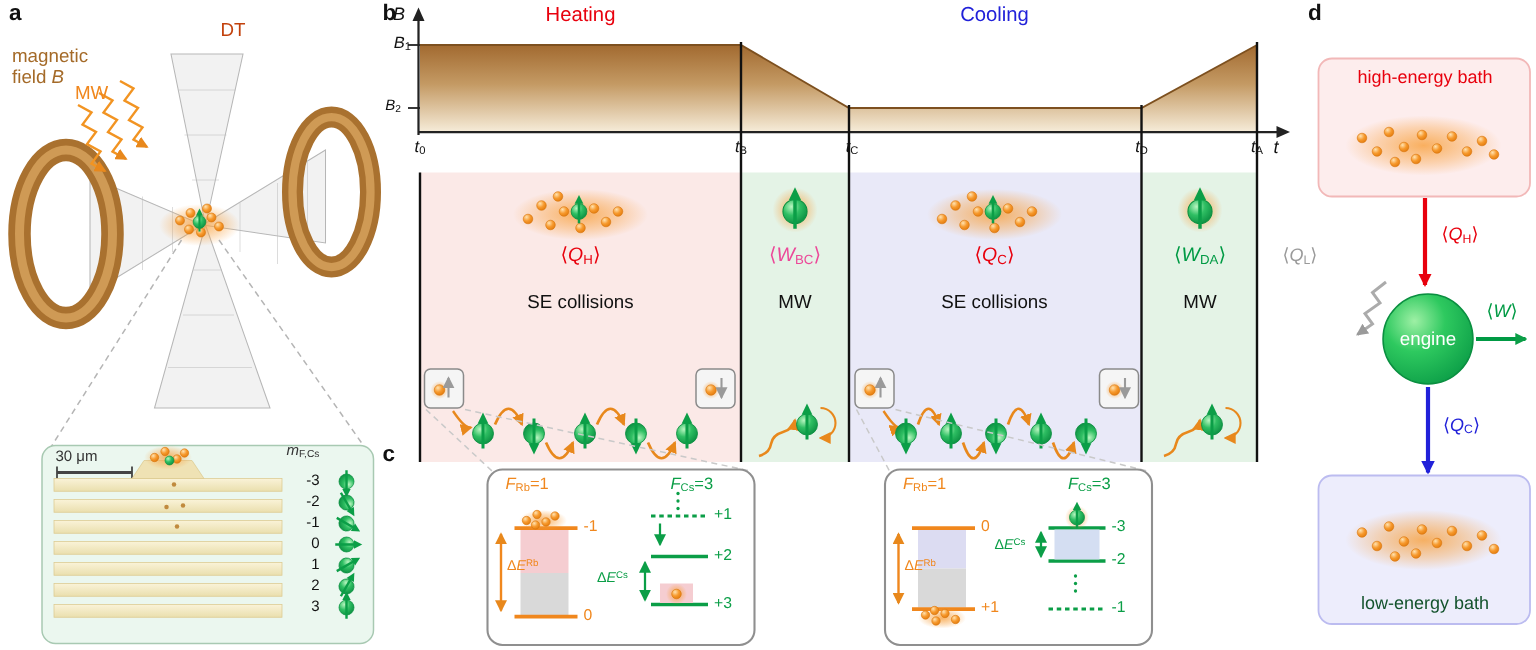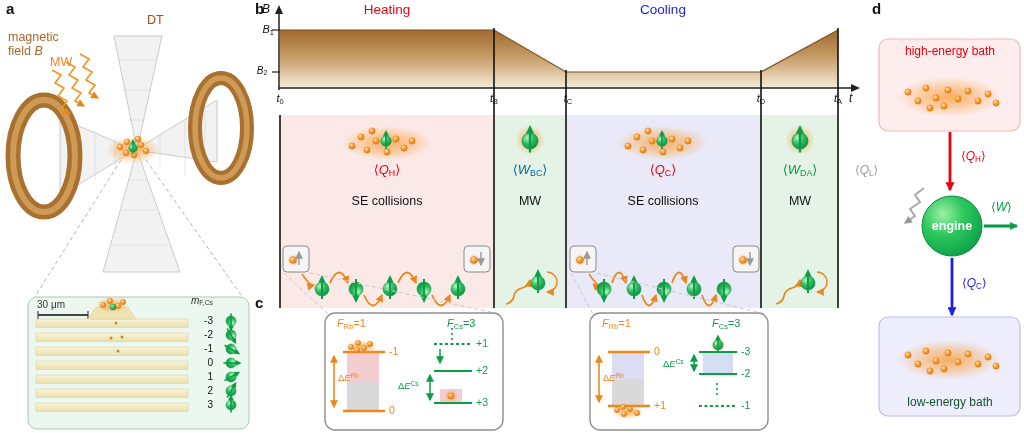--- a/index.html
+++ b/index.html
@@ -419,21 +419,21 @@
 <div class="lbl c" style="left:494px;top:92px;font-size:11px"><i>t</i><sub>B</sub></div>
 <div class="lbl c" style="left:568px;top:92px;font-size:11px"><i>t</i><sub>C</sub></div>
 <div class="lbl c" style="left:761px;top:92px;font-size:11px"><i>t</i><sub>D</sub></div>
 <div class="lbl c" style="left:838px;top:92px;font-size:11px"><i>t</i><sub>A</sub></div>
 <div class="lbl" style="left:849px;top:92px;font-size:12px"><i>t</i></div>
 <div class="lbl c" style="left:387px;top:2px;font-size:13.5px;color:#e8000d">Heating</div>
 <div class="lbl c" style="left:663px;top:2px;font-size:13.5px;color:#2121d9">Cooling</div>
 
 <div class="lbl c" style="left:387px;top:163px;font-size:13px;color:#e8000d">⟨<i>Q</i><sub>H</sub>⟩</div>
 <div class="lbl c" style="left:387px;top:194px;font-size:12.5px">SE collisions</div>
-<div class="lbl c" style="left:530px;top:163px;font-size:13px;color:#0369a1">⟨<i>W</i><sub>BC</sub>⟩</div>
+<div class="lbl c" style="left:530px;top:163px;font-size:13px;color:#ec4899">⟨<i>W</i><sub>BC</sub>⟩</div>
 <div class="lbl c" style="left:530px;top:194px;font-size:12.5px">MW</div>
 <div class="lbl c" style="left:663px;top:163px;font-size:13px;color:#e8000d">⟨<i>Q</i><sub>C</sub>⟩</div>
 <div class="lbl c" style="left:663px;top:194px;font-size:12.5px">SE collisions</div>
 <div class="lbl c" style="left:800px;top:163px;font-size:13px;color:#009a44">⟨<i>W</i><sub>DA</sub>⟩</div>
 <div class="lbl c" style="left:800px;top:194px;font-size:12.5px">MW</div>
 
 <div class="lbl" style="left:255px;top:295px;font-size:15px;font-weight:bold">c</div>
 <div class="lbl" style="left:337px;top:317px;font-size:11px;color:#f0871d"><i>F</i><sub>Rb</sub>=1</div>
 <div class="lbl" style="left:447px;top:317px;font-size:11px;color:#0b9e47"><i>F</i><sub>Cs</sub>=3</div>
 <div class="lbl" style="left:338px;top:372px;font-size:9.5px;color:#f0871d">Δ<i>E</i><sup>Rb</sup></div>
@@ -451,18 +451,18 @@
 <div class="lbl" style="left:654px;top:346px;font-size:10.5px;color:#f0871d">0</div>
 <div class="lbl" style="left:654px;top:400px;font-size:10.5px;color:#f0871d">+1</div>
 <div class="lbl" style="left:741px;top:346px;font-size:10.5px;color:#0b9e47">-3</div>
 <div class="lbl" style="left:741px;top:368px;font-size:10.5px;color:#0b9e47">-2</div>
 <div class="lbl" style="left:741px;top:400px;font-size:10.5px;color:#0b9e47">-1</div>
 
 <div class="lbl" style="left:872px;top:1px;font-size:15px;font-weight:bold">d</div>
 <div class="lbl c" style="left:950px;top:45px;font-size:12px;color:#e8000d">high-energy bath</div>
 <div class="lbl" style="left:961px;top:150px;font-size:12px;color:#e8000d">⟨<i>Q</i><sub>H</sub>⟩</div>
 <div class="lbl" style="left:855px;top:164px;font-size:12px;color:#9a9a9a">⟨<i>Q</i><sub>L</sub>⟩</div>
-<div class="lbl c" style="left:952px;top:219px;font-size:12.5px;font-weight:bold;color:#fff">engine</div>
+<div class="lbl c" style="left:952px;top:219px;font-size:12.5px;font-weight:normal;color:#fff">engine</div>
 <div class="lbl" style="left:991px;top:201px;font-size:12px;color:#009a44">⟨<i>W</i>⟩</div>
 <div class="lbl" style="left:962px;top:277px;font-size:12px;color:#2121d9">⟨<i>Q</i><sub>C</sub>⟩</div>
 <div class="lbl c" style="left:950px;top:396px;font-size:12px;color:#14532d">low-energy bath</div>
 
 </div>
 
 </body></html>

